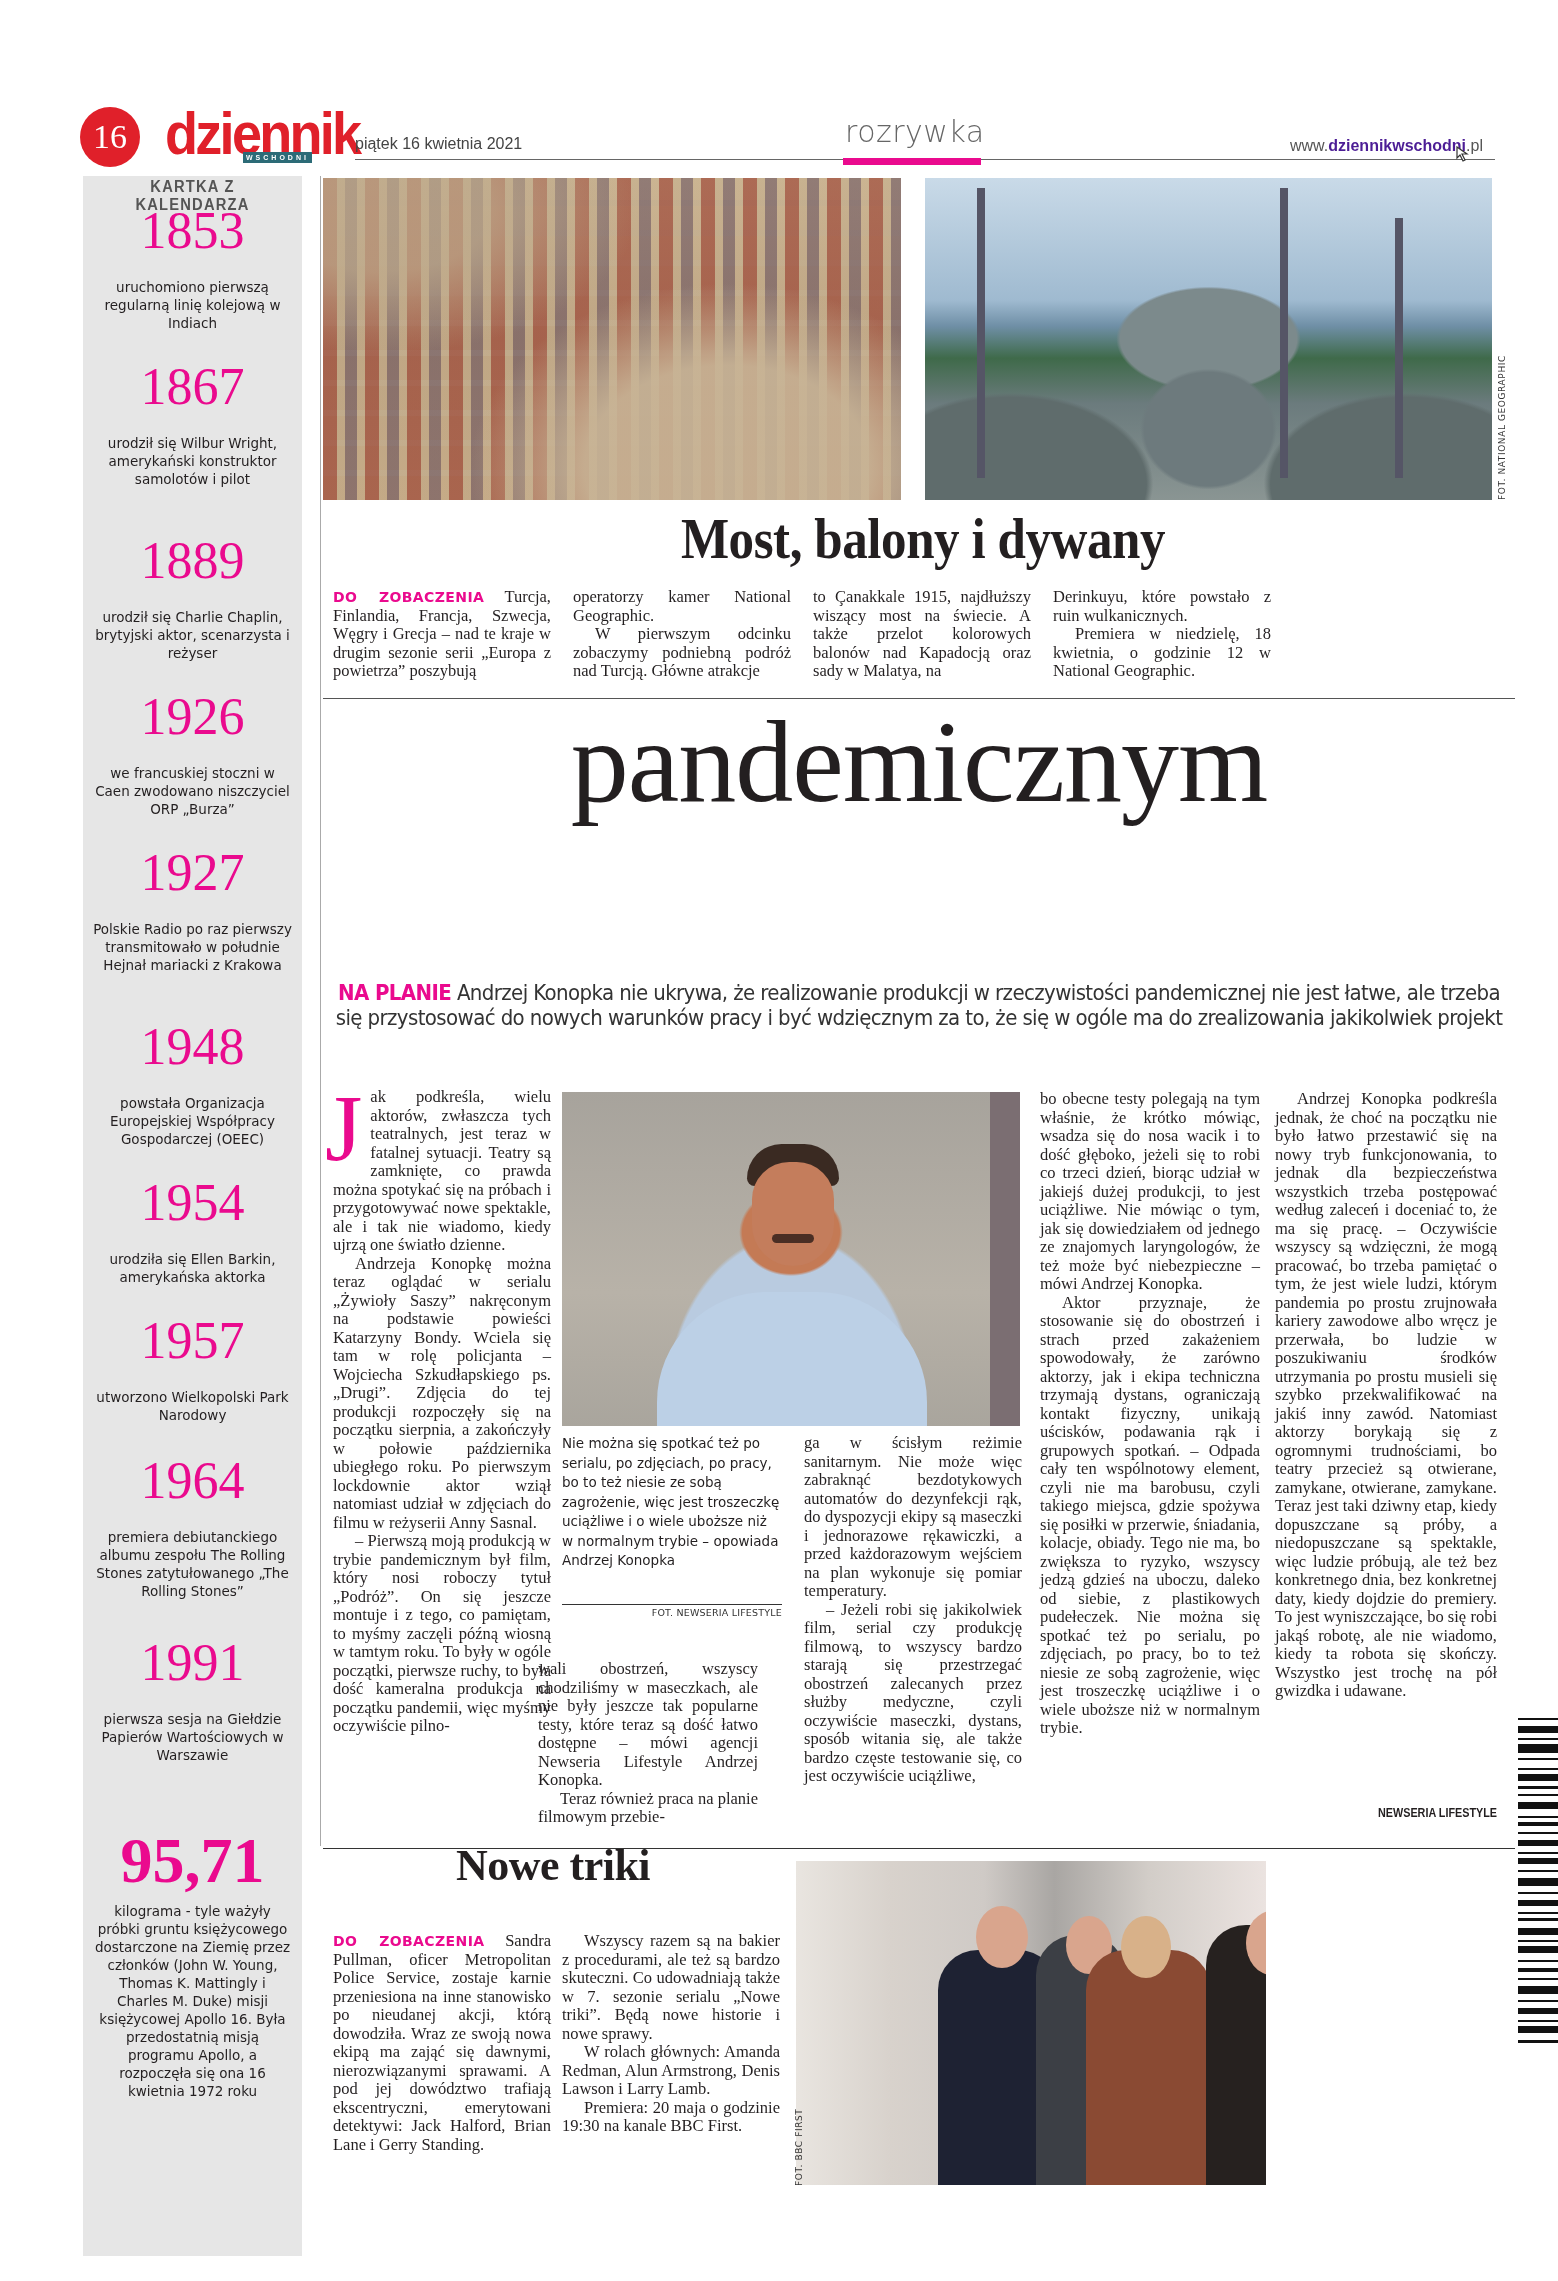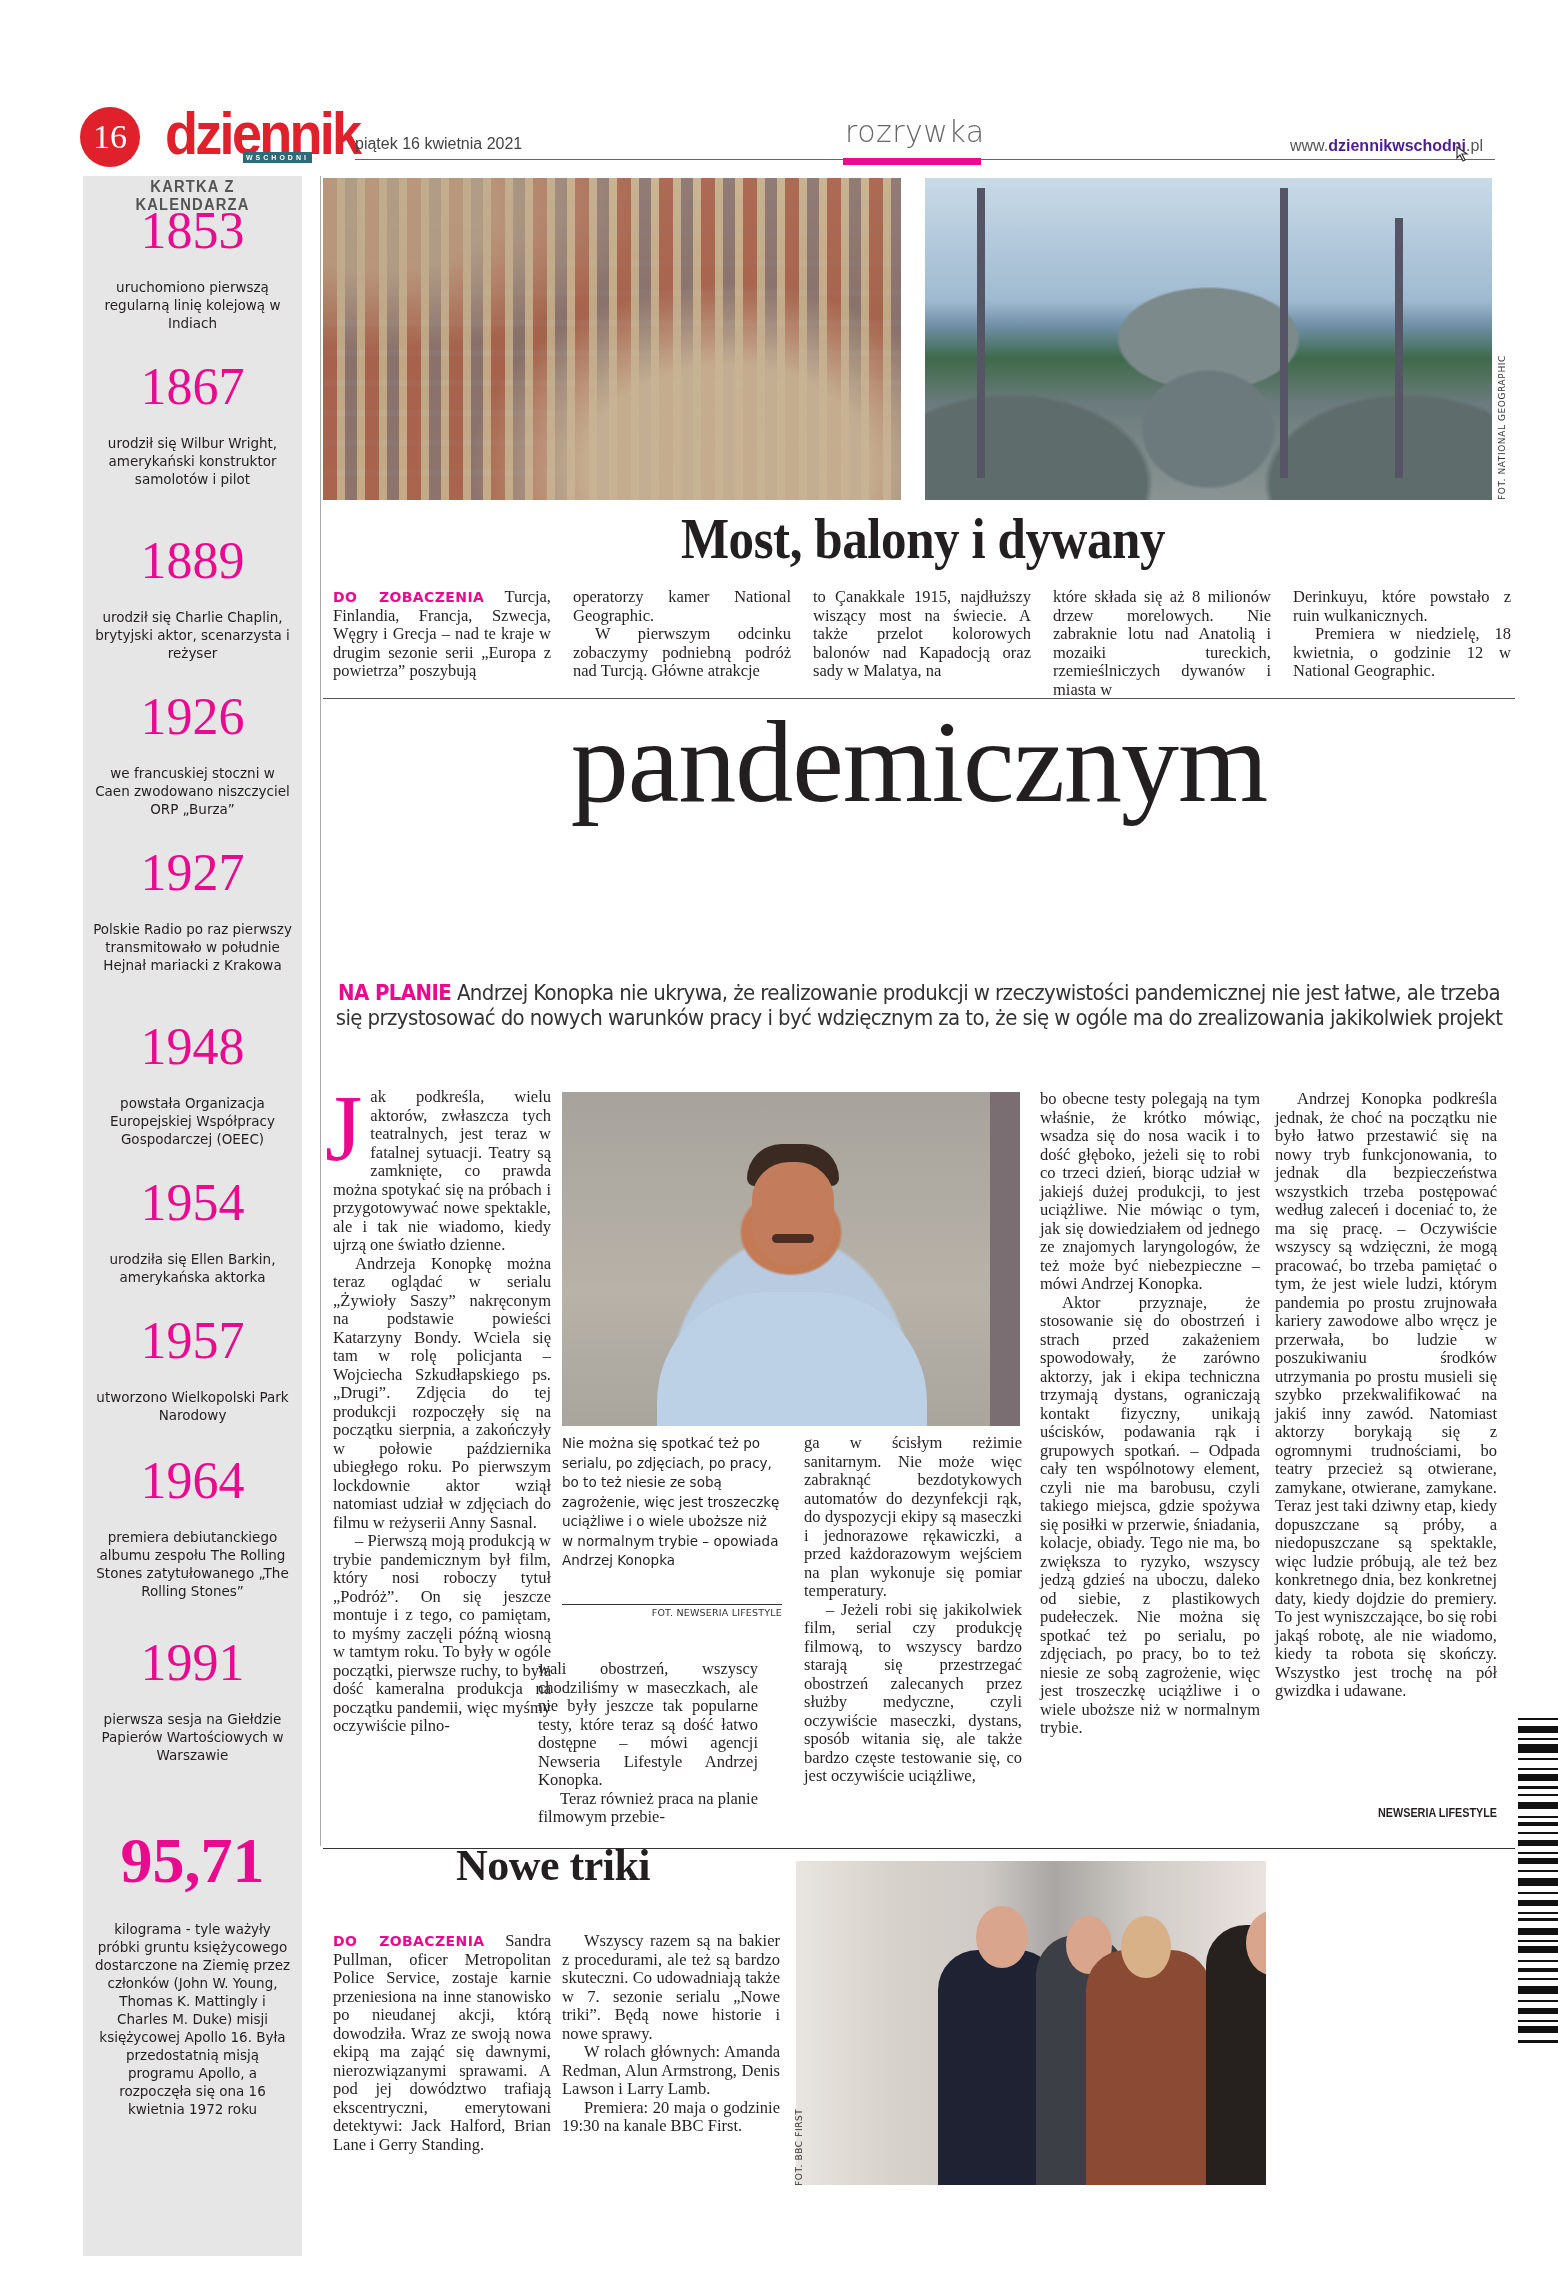--- a/index.html
+++ b/index.html
@@ -247,21 +247,21 @@
   <div class="cal-entry" style="top:1280px">
     <div class="cal-year">1964</div>
     <div class="cal-text">premiera debiutanckiego albumu zespołu The Rolling Stones zatytułowanego „The Rolling Stones”</div>
   </div>
   <div class="cal-entry" style="top:1462px">
     <div class="cal-year">1991</div>
     <div class="cal-text">pierwsza sesja na Giełdzie Papierów Wartościowych w Warszawie</div>
   </div>
   <div class="cal-entry" style="top:1650px">
     <div class="cal-big">95,71</div>
-    <div class="cal-text" style="margin-top:24px">kilograma - tyle ważyły próbki gruntu księżycowego dostarczone na Ziemię przez członków (John W. Young, Thomas K. Mattingly i Charles M. Duke) misji księżycowej Apollo 16. Była przedostatnią misją programu Apollo, a rozpoczęła się ona 16 kwietnia 1972 roku</div>
+    <div class="cal-text" style="margin-top:6px">kilograma - tyle ważyły próbki gruntu księżycowego dostarczone na Ziemię przez członków (John W. Young, Thomas K. Mattingly i Charles M. Duke) misji księżycowej Apollo 16. Była przedostatnią misją programu Apollo, a rozpoczęła się ona 16 kwietnia 1972 roku</div>
   </div>
 </div>
 
 <div class="abs vrule"></div>
 
 <div class="abs photo photo-carpets"></div>
 <div class="abs photo photo-mosque">
   <div class="minaret" style="left:52px; top:10px; height:290px;"></div>
   <div class="minaret" style="left:355px; top:10px; height:290px;"></div>
   <div class="minaret" style="left:470px; top:40px; height:260px;"></div>
@@ -269,21 +269,20 @@
 <div class="abs photo-credit-v ng">FOT. NATIONAL GEOGRAPHIC</div>
 
 <div class="abs headline-1">Most, balony i dywany</div>
 <div class="abs cols5">
   <div class="col"><span class="kicker">DO ZOBACZENIA</span> <span>Turcja, Finlandia, Francja, Szwecja, Węgry i Grecja – nad te kraje w drugim sezonie serii „Europa z powietrza” poszybują</span></div>
   <div class="col">
       <div>operatorzy kamer National Geographic.</div>
       <div class="indent">W pierwszym odcinku zobaczymy podniebną podróż nad Turcją. Główne atrakcje</div>
     </div>
   <div class="col">to Çanakkale 1915, najdłuższy wiszący most na świecie. A także przelot kolorowych balonów nad Kapadocją oraz sady w Malatya, na</div>
-  <div class="col">które składa się aż 8 milionów drzew morelowych. Nie zabraknie lotu nad Anatolią i mozaiki tureckich, rzemieślniczych dywanów i miasta w</div>
   <div class="col">
       <div>Derinkuyu, które powstało z ruin wulkanicznych.</div>
       <div class="indent">Premiera w niedzielę, 18 kwietnia, o godzinie 12 w National Geographic.</div>
     </div>
 </div>
 <div class="abs hrule-1"></div>
 
 <div class="abs headline-main">
   <div>pandemicznym</div>
 </div>

